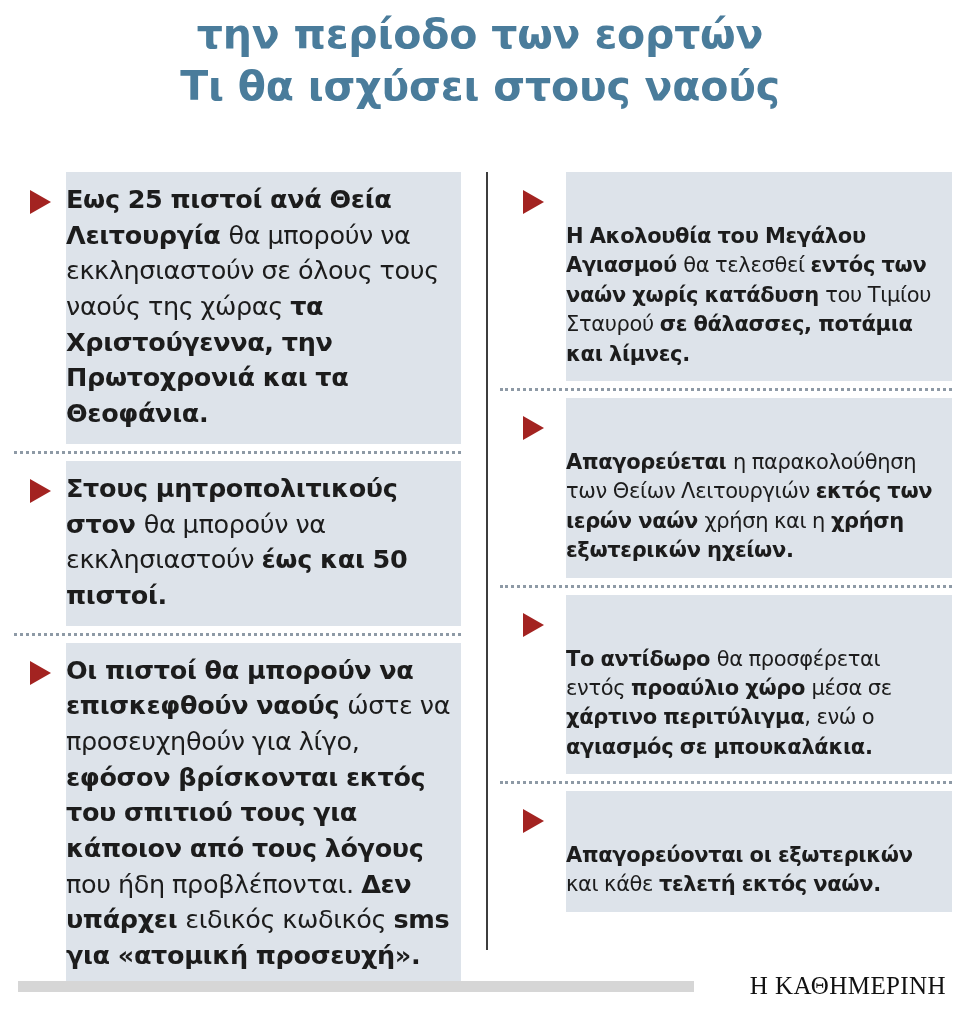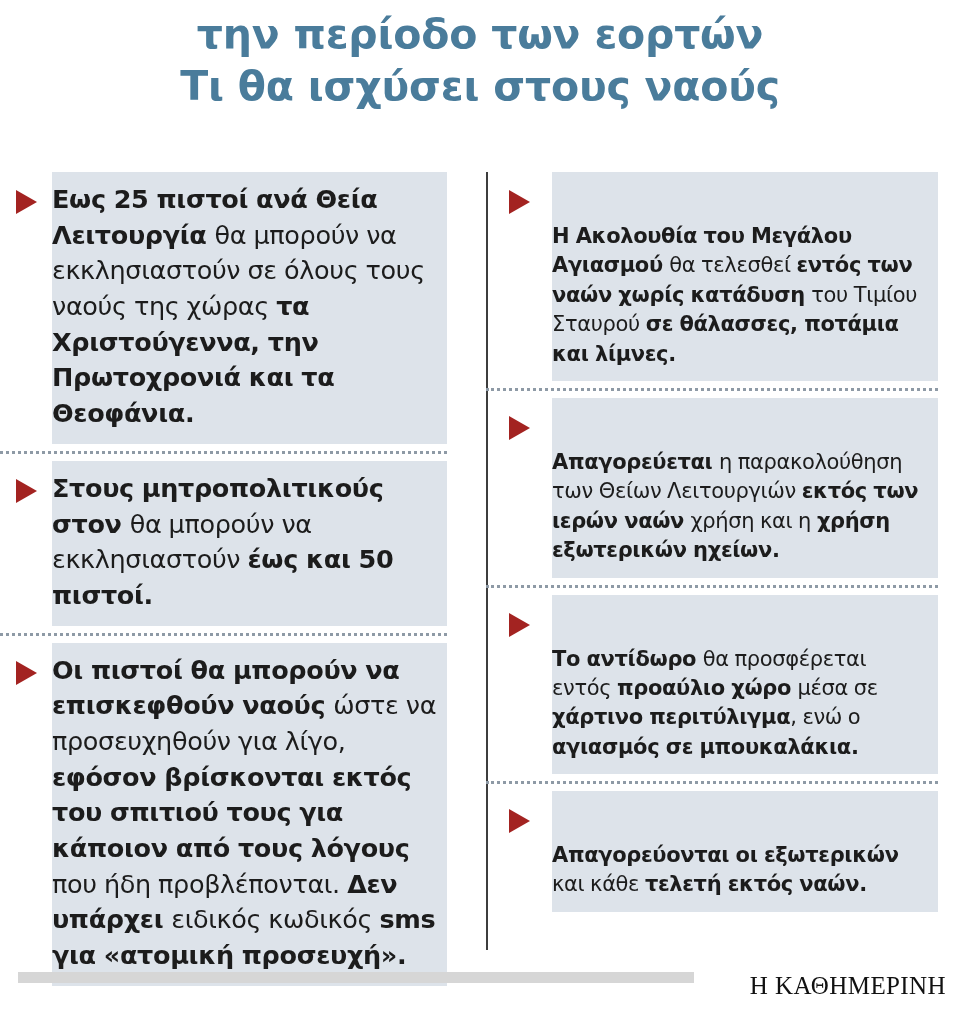--- a/index.html
+++ b/index.html
@@ -37,21 +37,21 @@
     position: absolute;
     top: 172px;
     left: 0;
     width: 960px;
     display: flex;
     align-items: flex-start;
   }
   .col {
     position: relative;
   }
-  .col-left  { width: 447px; padding-left: 0; }
+  .col-left  { width: 447px; padding-left: 14px; }
   .col-right { width: 452px; margin-left: 39px; }
 
   
   .vdivider {
     position: absolute;
     top: 172px;
     left: 486px;
     width: 2px;
     height: 778px;
     background: #3d3d3d;
@@ -107,20 +107,21 @@
   .sep-right { width: 452px; margin-left: 0; }
   .sepwrap { padding: 7px 0 7px 0; }
 
   
   .footer {
     position: absolute;
     left: 0;
     bottom: 18px;
     width: 960px;
     display: flex;
+    align-items: center;
     gap: 42px;
   }
   .footrule {
     flex: 1 1 auto;
     height: 11px;
     background: #d6d6d6;
     margin-left: 18px;
     margin-right: 14px;
   }
   .brand {

